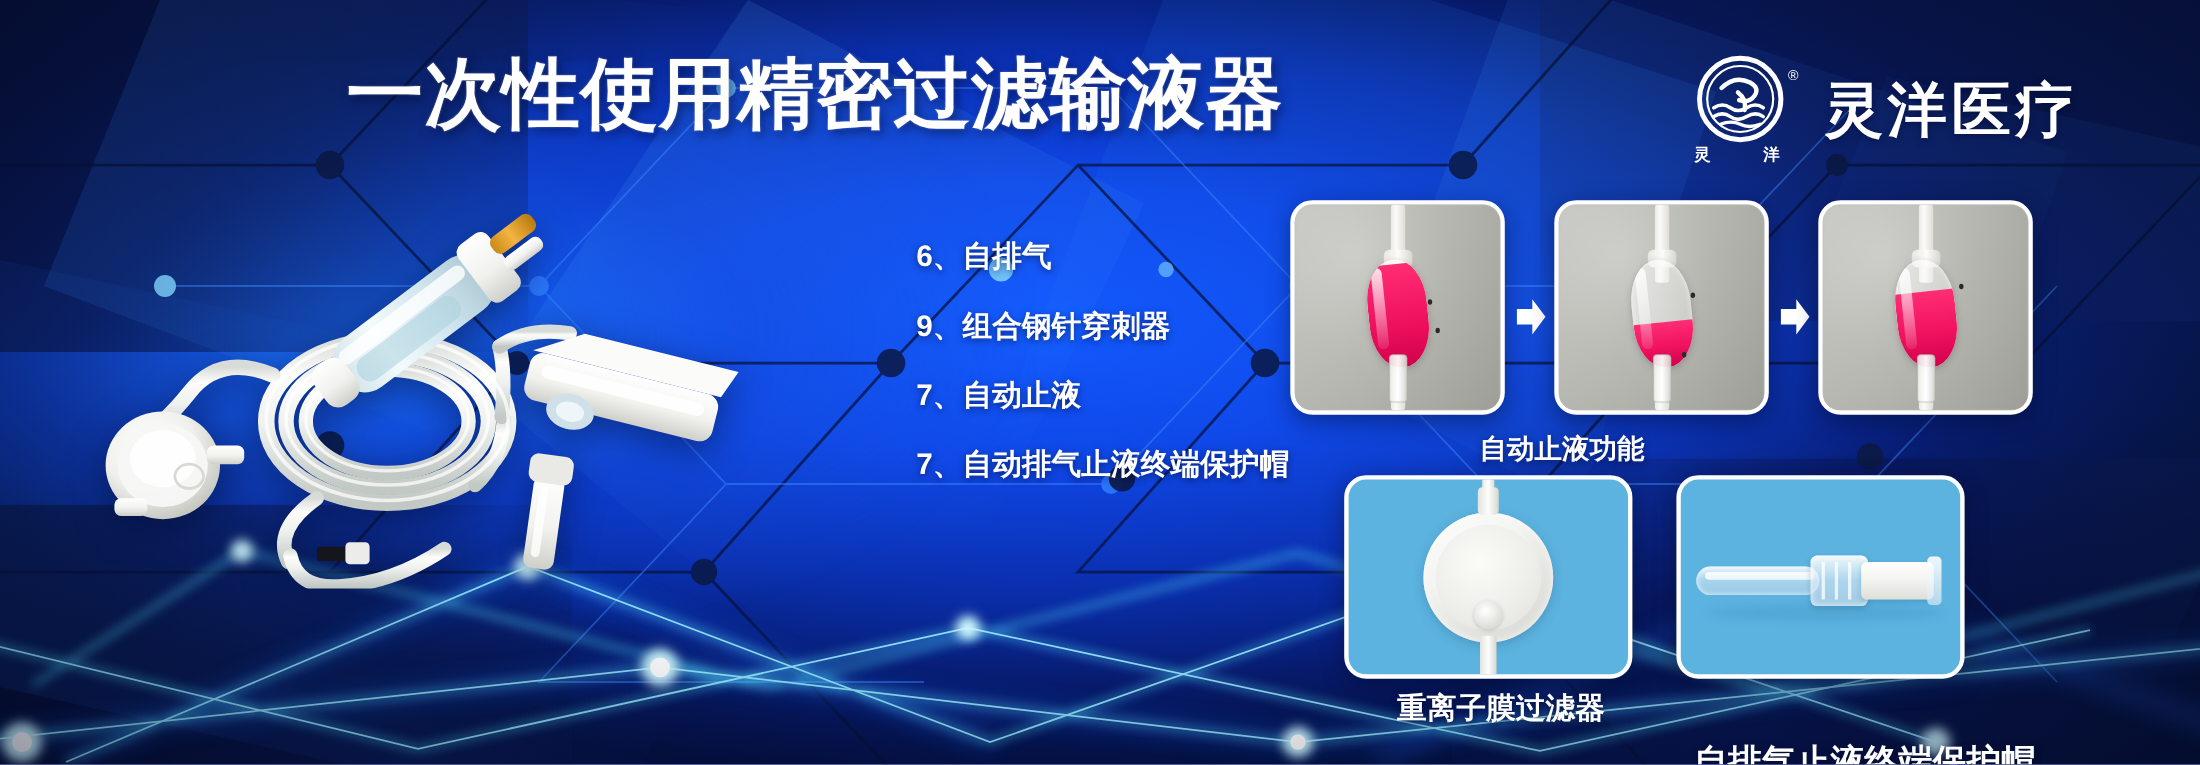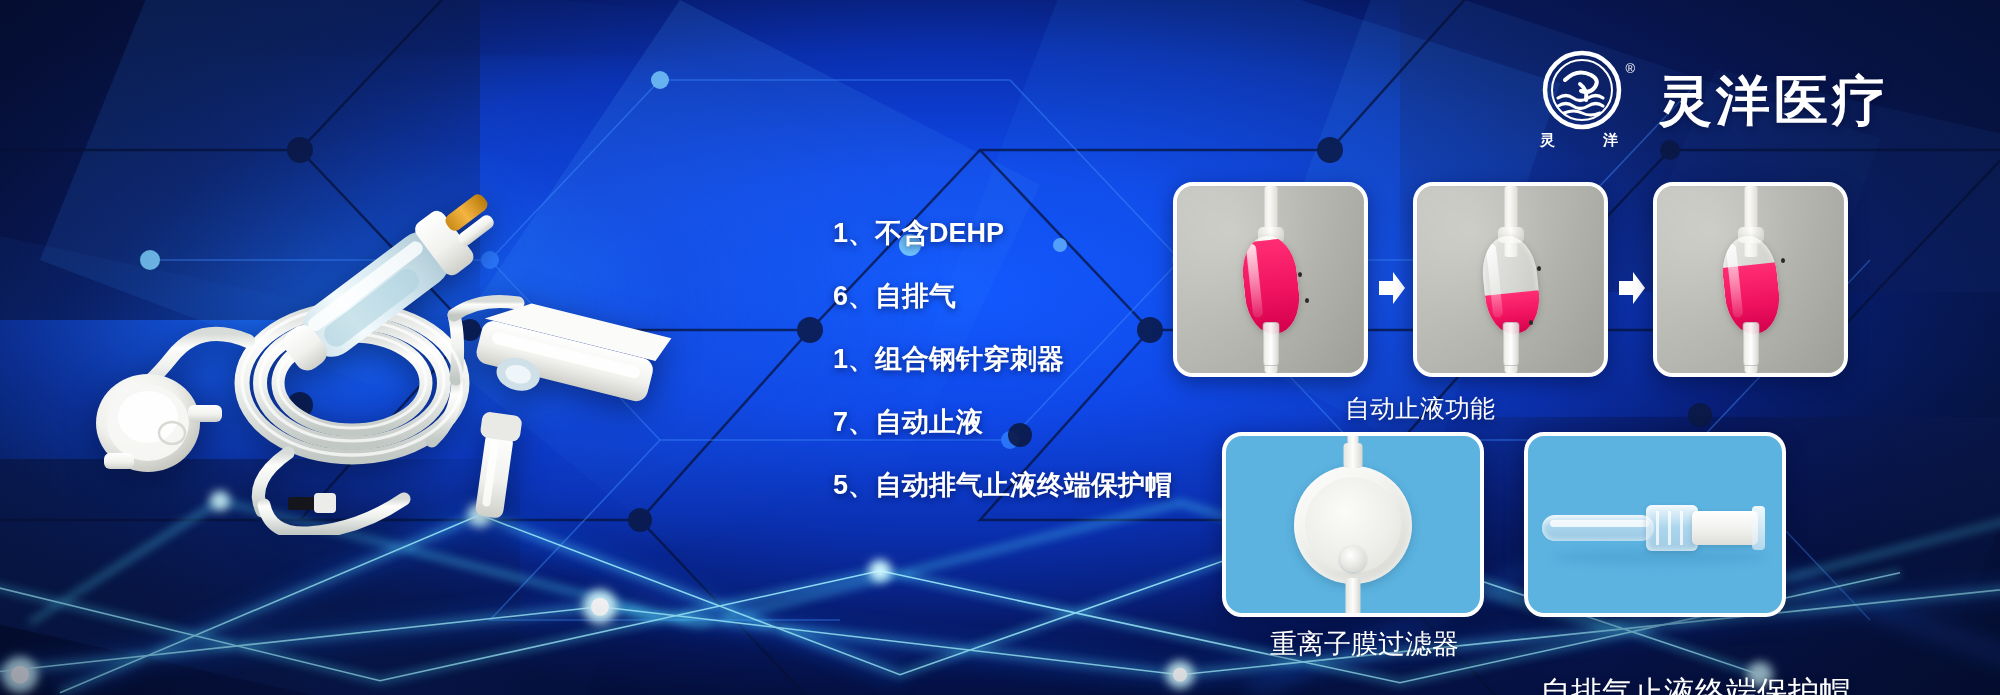--- a/index.html
+++ b/index.html
@@ -185,21 +185,21 @@
     border-radius:5px;
     background:linear-gradient(180deg,#ffffff,#f2f2ef 50%,#dededa);
     box-shadow:0 2px 5px rgba(40,90,120,.25); }
   .cap-flange { position:absolute; left:210px; top:21px; width:13px; height:44px;
     border-radius:4px;
     background:linear-gradient(180deg, rgba(255,255,255,.9), rgba(215,232,244,.7)); }
   .cap-shadow { position:absolute; left:10px; top:64px; width:215px; height:16px;
     border-radius:50%; background:rgba(40,120,170,.18); filter:blur(4px); }
 
   
-  .cap-label { position:absolute; color:#ffffff; font-weight:normal;
+  .cap-label { position:absolute; color:#ffffff; font-weight:bold;
     white-space:nowrap; text-shadow:0 2px 7px rgba(2,10,50,.65); }
   .cap-top { left:1345px; top:396px; font-size:25px; line-height:25px; }
   .cap-d  { left:1270px; top:632px; font-size:27px; line-height:25px; }
   .cap-e  { left:1540px; top:632px; font-size:31px; line-height:25px;margin-top:48px; }
 
   
   .product { position:absolute; left:52px; top:165px; width:680px; height:370px; }
   .product svg { width:100%; height:100%; display:block;
     filter:drop-shadow(0 8px 16px rgba(2,12,50,.5)); }
 </style>
@@ -316,20 +316,21 @@
       <g fill="#0b1a45" opacity=".9">
         <circle cx="300" cy="30" r="13"></circle>
           <circle cx="1020" cy="60" r="12"></circle>
         <circle cx="1700" cy="40" r="12"></circle>
       </g>
     </svg>
   </div>
 
   <div class="vignette"></div>
 
+  <div class="title">一次性使用精密过滤输液器</div>
 
   <div class="logo-wrap">
     <div class="logo-mark">
       <svg viewBox="0 0 92 82" width="92" height="82" aria-hidden="true">
         <circle cx="42" cy="40" r="37" fill="none" stroke="#ffffff" stroke-width="4.5"></circle>
         <circle cx="42" cy="40" r="30" fill="none" stroke="#ffffff" stroke-width="2"></circle>
         <path d="M25 30 q12 -12 26 -5 q9 5 4 12 q-5 7 -14 4" fill="none" stroke="#ffffff" stroke-width="4" stroke-linecap="round"></path>
         <path d="M40 34 q8 6 6 16" fill="none" stroke="#ffffff" stroke-width="4" stroke-linecap="round"></path>
         <path d="M18 48 q8 -5 15 0 t15 0 t15 0" fill="none" stroke="#ffffff" stroke-width="3.2" stroke-linecap="round"></path>
         <path d="M18 56 q8 -5 15 0 t15 0 t15 0" fill="none" stroke="#ffffff" stroke-width="3.2" stroke-linecap="round"></path>
@@ -430,25 +431,24 @@
       </g>
 
       <g>
         <rect x="236" y="332" width="30" height="13" rx="3" fill="#14161c"></rect>
         <rect x="262" y="328" width="22" height="20" rx="4" fill="#ececea"></rect>
       </g>
     </svg>
   </div>
 
   <div class="features">
-    <div class="feat">1、不含DEHP</div>
     <div class="feat">6、自排气</div>
-    <div class="feat">1、组合钢针穿刺器</div>
+    <div class="feat">9、组合钢针穿刺器</div>
     <div class="feat">7、自动止液</div>
-    <div class="feat">5、自动排气止液终端保护帽</div>
+    <div class="feat">7、自动排气止液终端保护帽</div>
   </div>
 
   <div class="card ph-top a">
     <div class="ph-inner">
       <div class="grey-bg"></div>
       <div class="tube-up"></div>
       <div class="tube-dn"></div>
       <div class="collar top"></div>
       <div class="chamber">
         <div class="fluid" style="height:96%"></div>

